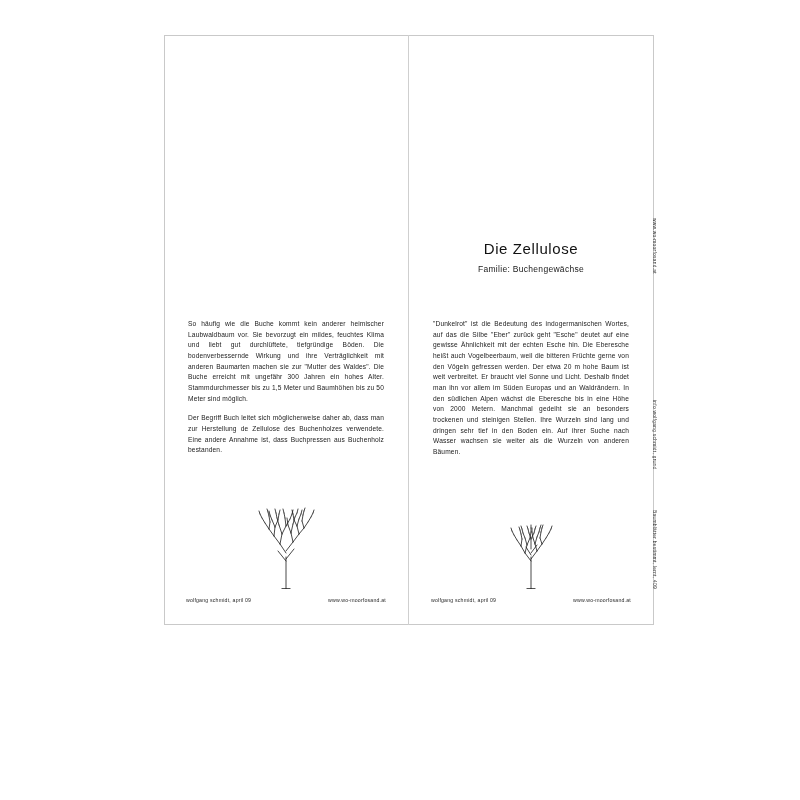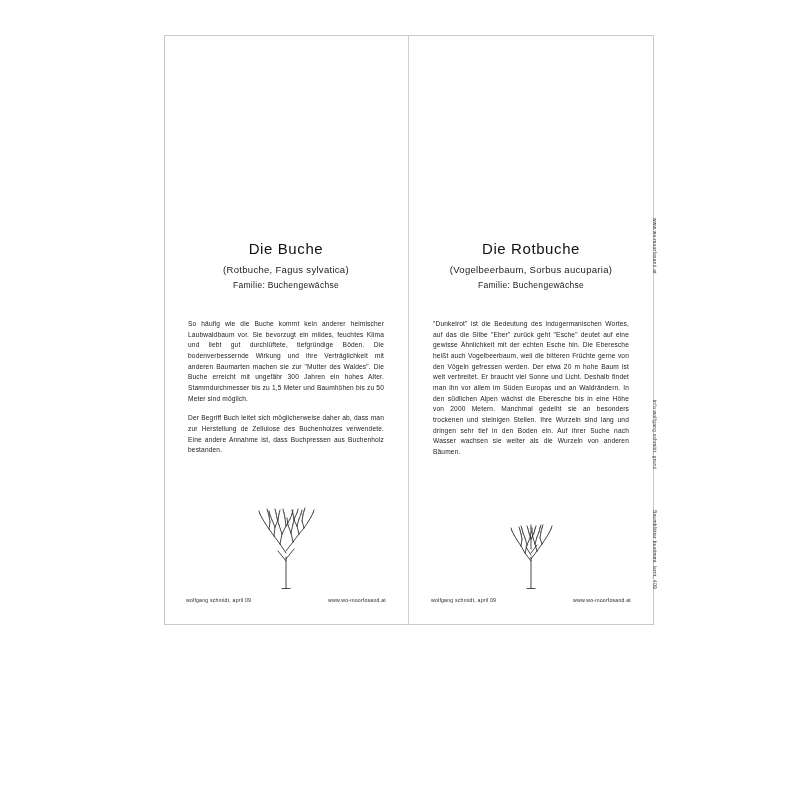--- a/index.html
+++ b/index.html
@@ -138,25 +138,20 @@
 </head>
 <body>
 
 <div id="sheet">
 
   <div class="page-frame"></div>
   <div class="center-fold"></div>
 
   <div class="panel panel-left">
 
-    <div class="title-block">
-      <h1 class="title">Die Buche</h1>
-      <div class="subtitle">(Rotbuche, Fagus sylvatica)</div>
-      <div class="family">Familie: Buchengewächse</div>
-    </div>
 
     <div class="body-text">
       <p>So häufig wie die Buche kommt kein anderer heimischer Laubwaldbaum vor. Sie bevorzugt ein mildes, feuchtes Klima und liebt gut durchlüftete, tiefgründige Böden. Die bodenverbessernde Wirkung und ihre Verträglichkeit mit anderen Baumarten machen sie zur "Mutter des Waldes". Die Buche erreicht mit ungefähr 300 Jahren ein hohes Alter. Stammdurchmesser bis zu 1,5 Meter und Baumhöhen bis zu 50 Meter sind möglich.</p>
       <p>Der Begriff Buch leitet sich möglicherweise daher ab, dass man zur Herstellung de Zellulose des Buchenholzes verwendete. Eine andere Annahme ist, dass Buchpressen aus Buchenholz bestanden.</p>
     </div>
 
     <div class="tree-art">
       <svg width="74" height="88" viewBox="0 0 74 88" aria-hidden="true">
         <g stroke="#1a1a1a" fill="none" stroke-width="0.8" stroke-linecap="round">
           <path d="M37 88 L37 56"></path>
@@ -183,22 +178,21 @@
 
     <div class="footer">
       <span>wolfgang schmidt, april 09</span>
       <span>www.wo-moorfosand.at</span>
     </div>
   </div>
 
   <div class="panel panel-right">
 
     <div class="title-block">
-      <h1 class="title">Die Rotbuche</h1>
-      <div class="subtitle">(Vogelbeerbaum, Sorbus aucuparia)</div>
+      <h1 class="title">Die Zellulose</h1>
       <div class="family">Familie: Buchengewächse</div>
     </div>
 
     <div class="body-text">
       <p>"Dunkelrot" ist die Bedeutung des indogermanischen Wortes, auf das die Silbe "Eber" zurück geht "Esche" deutet auf eine gewisse Ähnlichkeit mit der echten Esche hin. Die Eberesche heißt auch Vogelbeerbaum, weil die bitteren Früchte gerne von den Vögeln gefressen werden. Der etwa 20 m hohe Baum ist weit verbreitet. Er braucht viel Sonne und Licht. Deshalb findet man ihn vor allem im Süden Europas und an Waldrändern. In den südlichen Alpen wächst die Eberesche bis in eine Höhe von 2000 Metern. Manchmal gedeiht sie an besonders trockenen und steinigen Stellen. Ihre Wurzeln sind lang und dringen sehr tief in den Boden ein. Auf ihrer Suche nach Wasser wachsen sie weiter als die Wurzeln von anderen Bäumen.</p>
     </div>
 
     <div class="tree-art">
       <svg width="52" height="80" viewBox="0 0 52 80" aria-hidden="true">
         <g stroke="#1a1a1a" fill="none" stroke-width="0.8" stroke-linecap="round">

